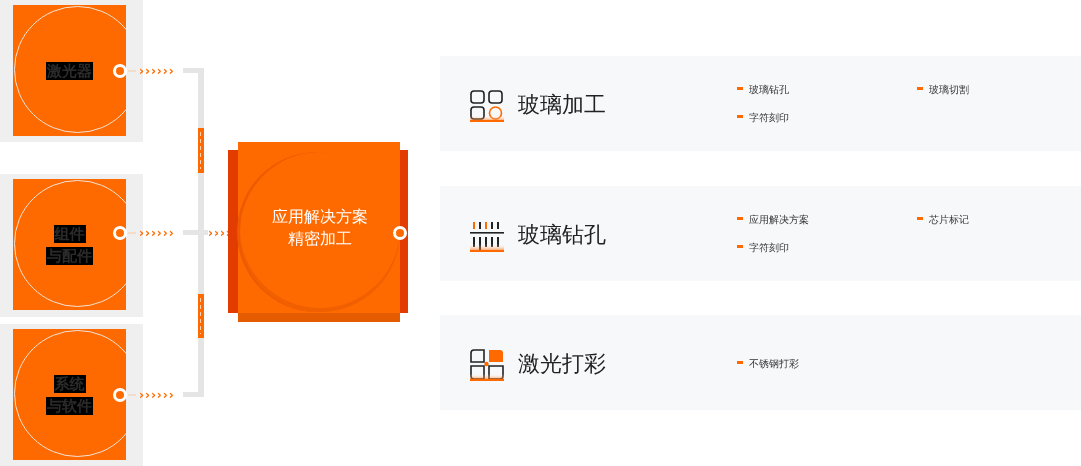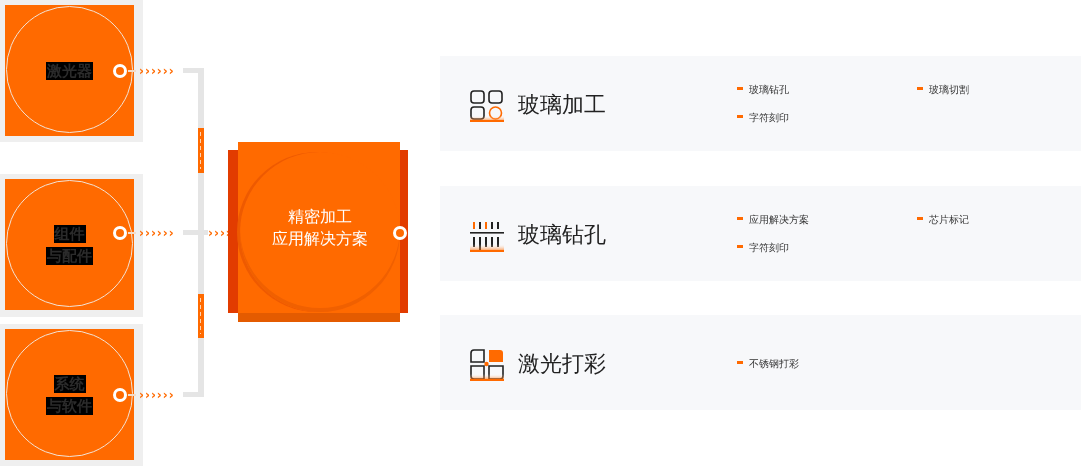--- a/index.html
+++ b/index.html
@@ -1,20 +1,20 @@
 <!DOCTYPE html>
 <html><head>
 <meta charset="utf-8">
 <style>
   html,body{margin:0;padding:0;background:#ffffff;}
   body{width:1081px;height:466px;position:relative;overflow:hidden;font-family:"DejaVu Sans","Liberation Sans",sans-serif;}
 
   
   .src-frame{position:absolute;left:0;width:143px;height:142px;background:#efefef;}
-  .src-sq{position:absolute;left:5px;top:5px;width:129px;height:131px;background:#ff6a00;overflow:hidden;}
+  .src-sq{position:absolute;left:13px;top:5px;width:113px;height:131px;background:#ff6a00;overflow:hidden;}
   .src-circle{position:absolute;left:1px;top:1px;width:127px;height:127px;border-radius:50%;border:1px solid #f3e3d6;box-sizing:border-box;background:#ff6a00;}
   .src-label{position:absolute;left:0;right:0;top:50%;transform:translateY(-50%);text-align:center;font-size:15px;line-height:22px;font-weight:bold;color:#222;}
   .src-label span{background:#000;color:#2b2b2b;padding:0 1px;}
   .ring{position:absolute;width:8px;height:8px;border:3px solid #ffffff;border-radius:50%;background:#ff6a00;}
 
   .arrow-row{position:absolute;height:10px;display:flex;align-items:center;}
   .arrow-row .dash{width:8px;height:2px;background:#f3dcc9;margin-right:3px;}
   .chev{color:#ff6a00;font-size:12px;line-height:10px;font-weight:bold;margin-right:1px;font-family:"DejaVu Sans",sans-serif;}
 
   .gray-h{position:absolute;height:5px;background:#e5e5e5;}
@@ -112,22 +112,22 @@
   <span class="chev">›</span>
   <span class="chev">›</span>
 </div>
 
 <div>
   <div class="hub-back"></div>
   <div class="hub-front"></div>
   <div class="hub-front-shadow"></div>
   <div class="hub-circle"></div>
   <div class="hub-text">
+    <div>应用解决方案</div>
     <div>精密加工</div>
-    <div>应用解决方案</div>
   </div>
 </div>
 <div class="ring" style="left:393px;top:226px;"></div>
 
 <div class="card" style="top:56px;">
   <div class="card-icon">
     <svg width="34" height="32" viewBox="0 0 34 32">
       <defs>
           <linearGradient id="g1" x1="0" y1="0" x2="0" y2="1">
             <stop offset="0.55" stop-color="#ffffff" stop-opacity="0"></stop>

